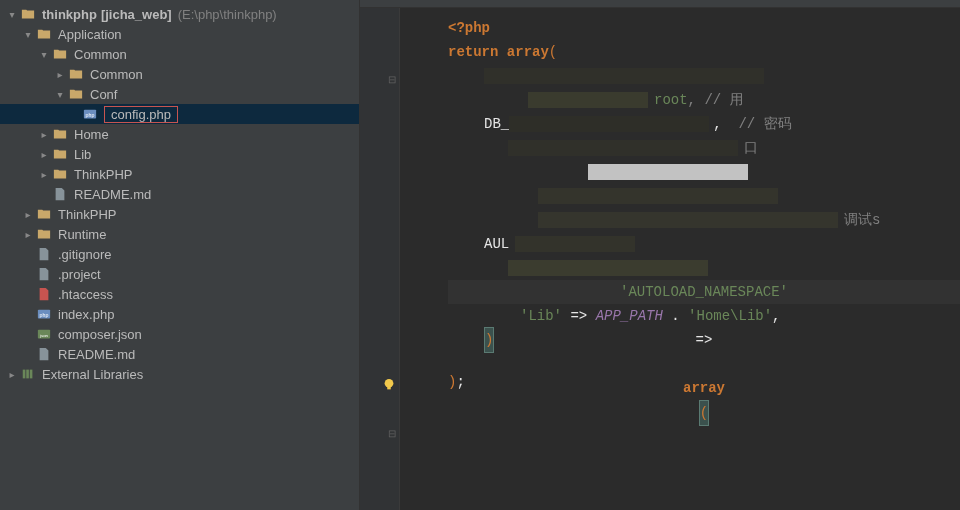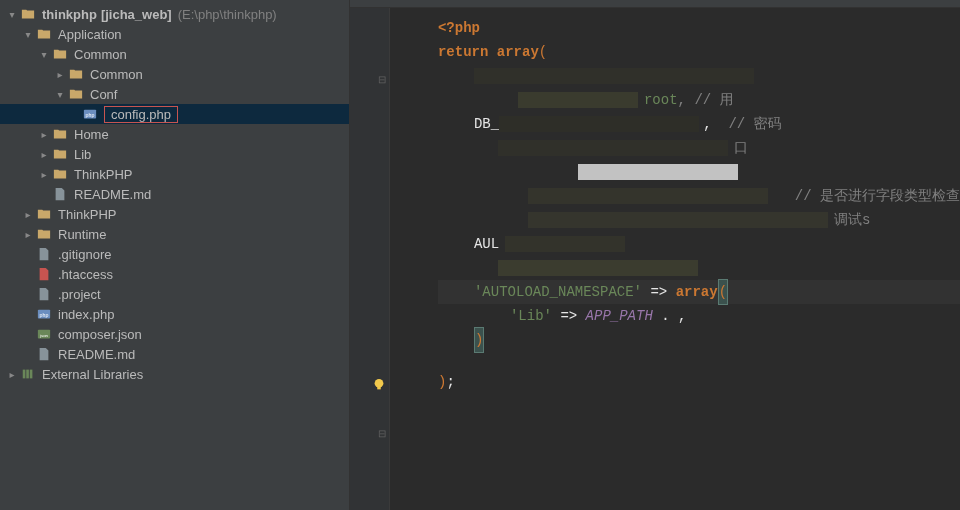--- a/index.html
+++ b/index.html
@@ -107,21 +107,21 @@
     left: 22px;
     width: 14px; height: 14px;
   }
   .bulb svg { width: 14px; height: 14px; }
   .fold {
     position: absolute;
     left: 28px;
     color: #606060;
     font-size: 10px;
   }
-  .hl-line { background: #323232; }
+  .hl-line { background: #323232; flex-direction: column; }
   .caret-brace {
     background: #3b514d;
     border: 1px solid #5a7a72;
   }
 </style>
 </head>
 <body>
 
 <div class="sidebar">
   <div class="tree">
@@ -267,34 +267,34 @@
             <path class="file-color" d="M3 1h7l3 3v11H3z"></path>
           </svg>
         </span>
       <span class="label">.gitignore</span>
     </div>
 
     <div class="tree-row">
       <span class="pad" style="width:36px"></span>
       <span class="icon">
           <svg viewBox="0 0 16 16">
+            <path class="file-color" d="M3 1h7l3 3v11H3z"></path>
+          </svg>
+        </span>
+      <span class="label">.project</span>
+    </div>
+
+    <div class="tree-row">
+      <span class="pad" style="width:36px"></span>
+      <span class="icon">
+          <svg viewBox="0 0 16 16">
             <path fill="#c75450" d="M3 1h7l3 3v11H3z"></path>
           </svg>
         </span>
       <span class="label">.htaccess</span>
-    </div>
-
-    <div class="tree-row">
-      <span class="pad" style="width:36px"></span>
-      <span class="icon">
-          <svg viewBox="0 0 16 16">
-            <path class="file-color" d="M3 1h7l3 3v11H3z"></path>
-          </svg>
-        </span>
-      <span class="label">.project</span>
     </div>
 
     <div class="tree-row">
       <span class="pad" style="width:36px"></span>
       <span class="icon">
           <svg viewBox="0 0 16 16">
             <rect x="1" y="3" width="14" height="10" rx="1" fill="#6b8ebf"></rect>
             <text x="8" y="11" font-size="6" text-anchor="middle" fill="#fff">php</text>
           </svg>
         </span>
@@ -397,21 +397,20 @@
           <span class="px-block" style="left:0;top:0;width:160px;height:16px;background:#c2c2c2"></span>
         </span>
       </div>
 
       <div class="code-line">
         <span class="pad" style="width:90px"></span>
         <span class="pixelated" style="width:240px;height:16px;">
           <span class="px-block" style="left:0;top:0;width:240px;height:16px;background:#34342c"></span>
         </span>
         <span class="plain" style="margin-left:10px">  </span>
-        <span class="comm">// 是否进行字段类型检查</span>
       </div>
 
       <div class="code-line">
         <span class="pad" style="width:90px"></span>
         <span class="pixelated" style="width:300px;height:16px;">
           <span class="px-block" style="left:0;top:0;width:300px;height:16px;background:#35352d"></span>
         </span>
         <span class="comm" style="margin-left:6px">调试s</span>
       </div>
 
@@ -440,21 +439,21 @@
       </div>
 
       <div class="code-line">
         <span class="pad" style="width:72px"></span>
         <span class="str">'Lib'</span>
         <span class="plain"> </span>
         <span class="plain">=&gt;</span>
         <span class="plain"> </span>
         <span class="const">APP_PATH</span>
         <span class="plain"> . </span>
-        <span class="plain">,</span>
+        <span class="str">'Home\Lib'</span><span class="plain">,</span>
       </div>
 
       <div class="code-line">
         <span class="pad" style="width:36px"></span>
         <span class="punct caret-brace">)</span>
       </div>
 
       <div class="code-line" style="height:18px"></div>
 
       <div class="code-line">

